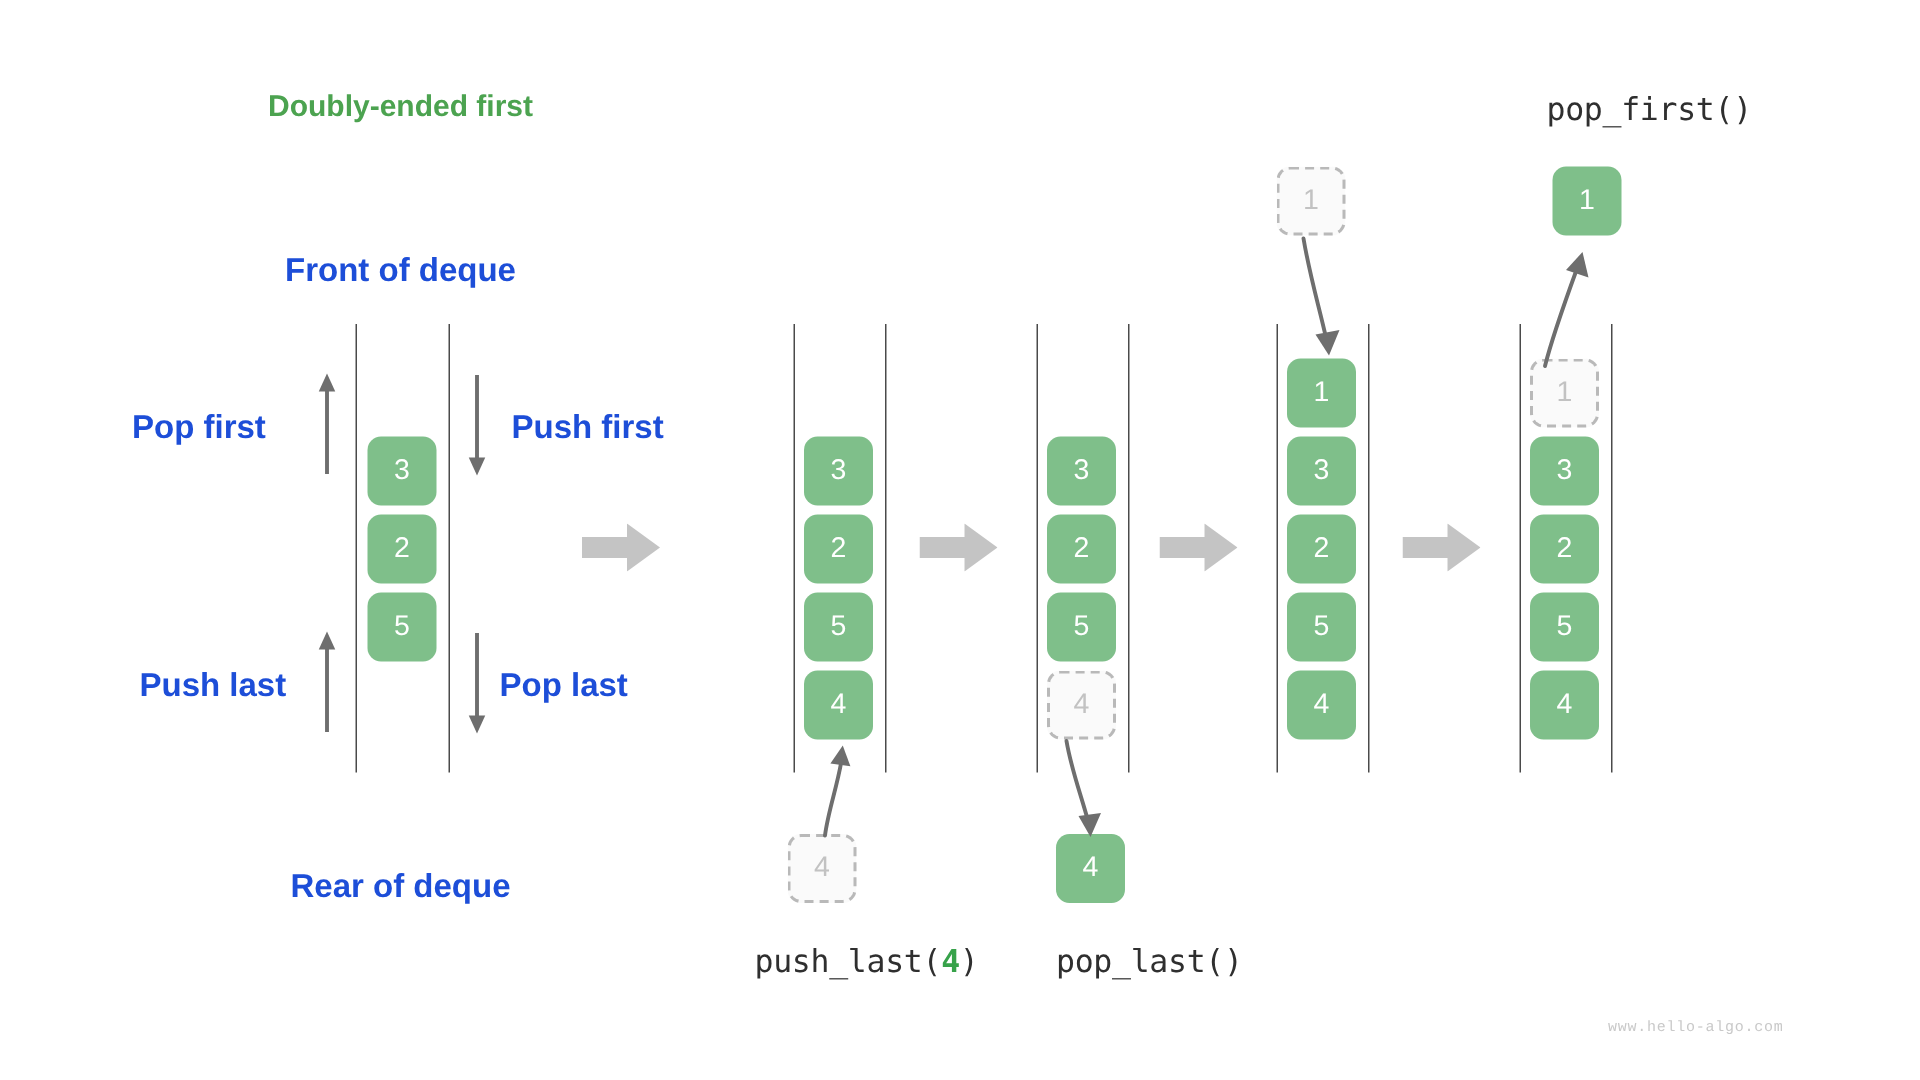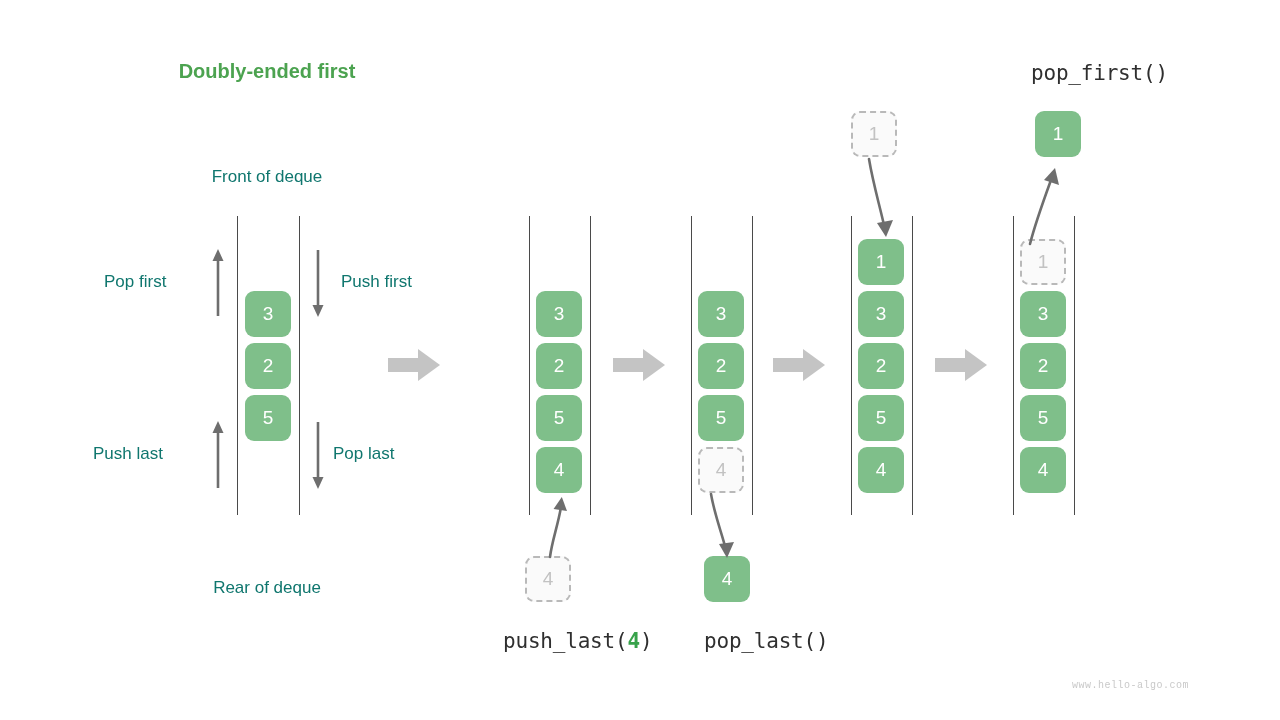--- a/index.html
+++ b/index.html
@@ -22,23 +22,23 @@
 
   
   .title {
     color: #4ca350;
     font-weight: bold;
     font-size: 20px;
     text-align: center;
     white-space: nowrap;
   }
   .lbl-bold {
-    color: #0f766e;
-    font-weight: normal;
-    font-size: 17px;
+    color: #1d4ed8;
+    font-weight: bold;
+    font-size: 22px;
     white-space: nowrap;
   }
   .mono {
     font-family: "DejaVu Sans Mono", "Liberation Mono", monospace;
     font-size: 21px;
     color: #2f2f2f;
     white-space: nowrap;
     letter-spacing: -0.2px;
   }
   .mono .arg { color: #37a24a; font-weight: bold; }
@@ -127,21 +127,21 @@
       <polygon points="8,1 2.5,13 13.5,13" fill="#6e6e6e"></polygon>
     </svg>
   </div>
   <div class="abs" style="left:310px; top:420px;">
     <svg class="thin-arrow" viewBox="0 0 16 70">
       <line x1="8" y1="2" x2="8" y2="60" stroke="#6e6e6e" stroke-width="2.6"></line>
       <polygon points="8,69 2.5,57 13.5,57" fill="#6e6e6e"></polygon>
     </svg>
   </div>
 
-  <div class="abs lbl-bold" style="left:104px; top:272px;text-align:center;">Pop first</div>
+  <div class="abs lbl-bold" style="left:88px; top:272px;text-align:center;">Pop first</div>
   <div class="abs lbl-bold" style="left:341px; top:272px;">Push first</div>
   <div class="abs lbl-bold" style="left:93px; top:444px;">Push last</div>
   <div class="abs lbl-bold" style="left:333px; top:444px;">Pop last</div>
 
   <div class="abs" style="left:388px; top:349px;">
     <svg class="block-arrow" viewBox="0 0 52 32">
       <polygon points="0,9 30,9 30,0 52,16 30,32 30,23 0,23" fill="#c4c4c4"></polygon>
     </svg>
   </div>
   <div class="abs" style="left:613px; top:349px;">

